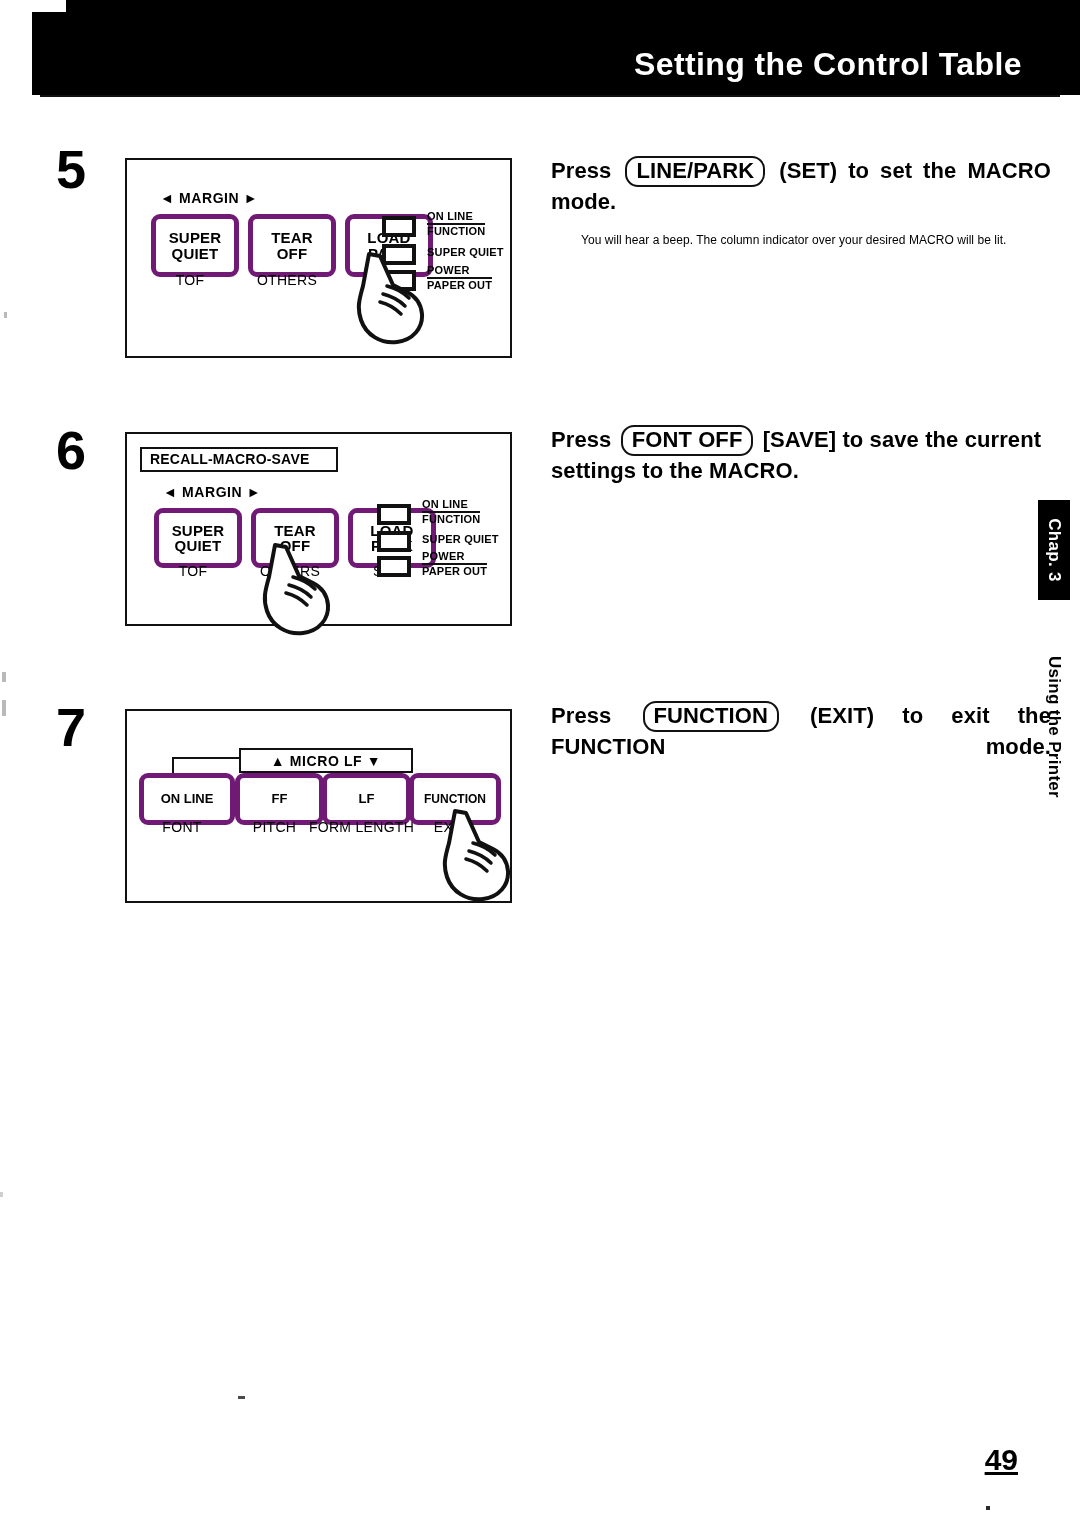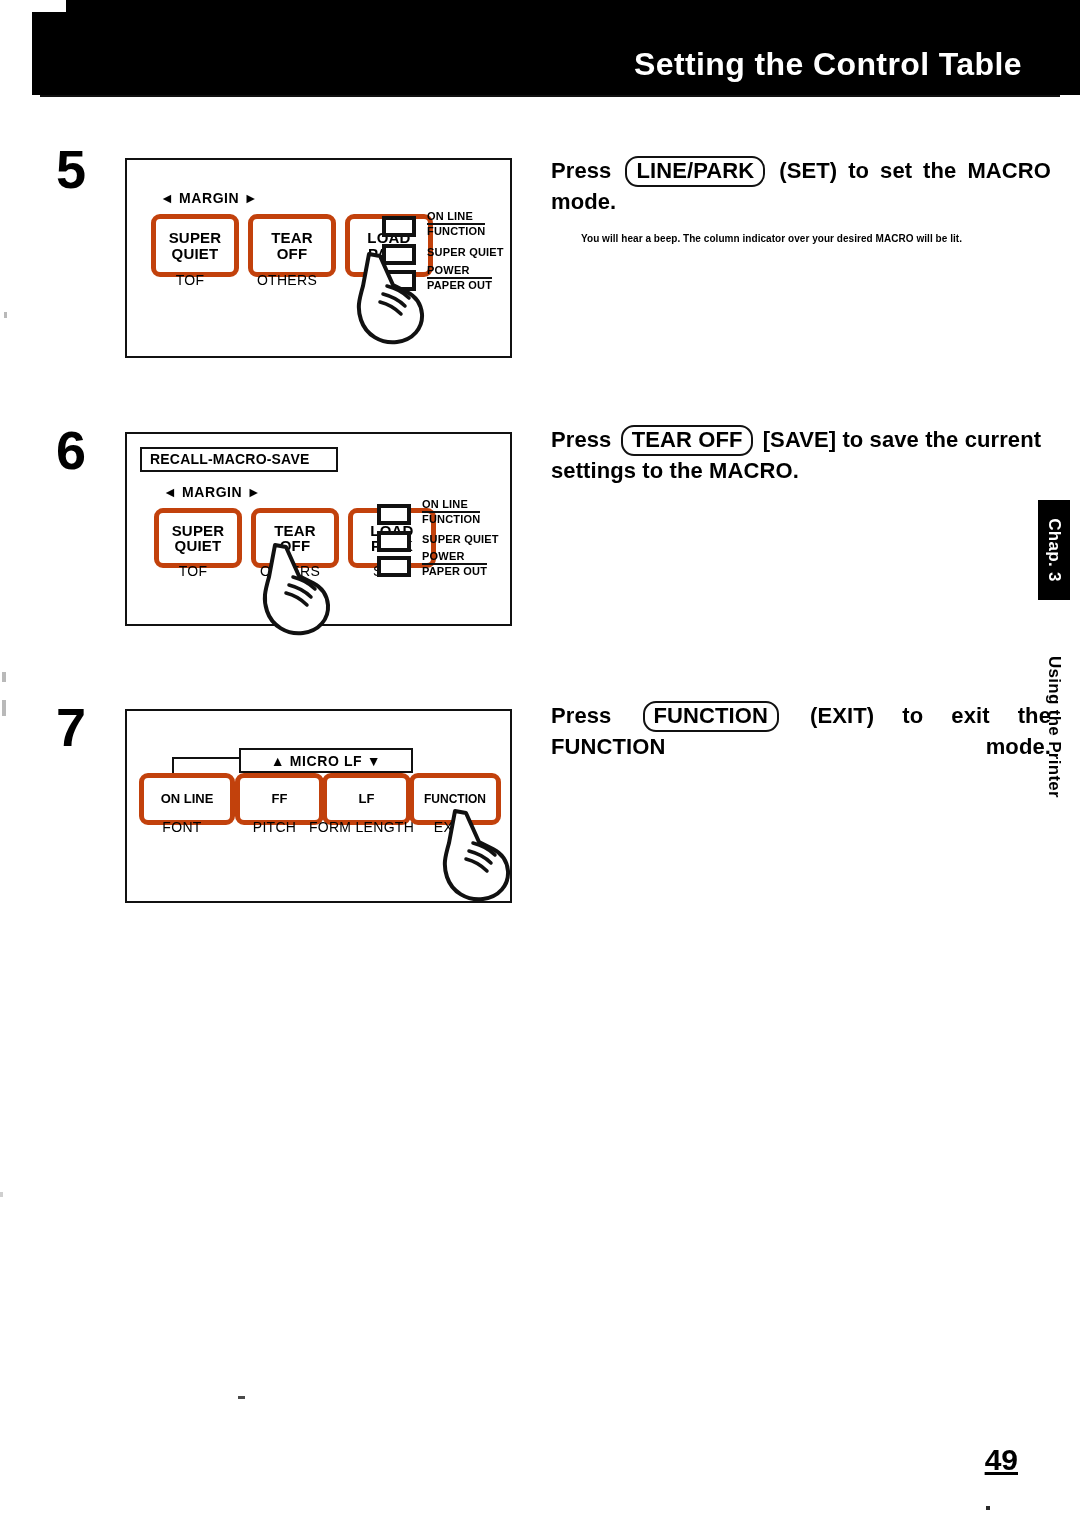--- a/index.html
+++ b/index.html
@@ -59,21 +59,21 @@
     min-width:176px;
   }
 
   .margin-label{
     position:absolute;font-size:14px;font-weight:bold;letter-spacing:.6px;
     white-space:nowrap;
   }
 
   .key{
     position:absolute;
-    border:5px solid #c2410c;border-radius:9px;background:#fff;
+    border:5px solid #701a75;border-radius:9px;background:#fff;
     display:flex;flex-direction:column;align-items:center;justify-content:center;
     font-size:15px;font-weight:bold;line-height:1.02;letter-spacing:.2px;
   }
   .key span{display:block;}
   .key.slim{font-size:13px;letter-spacing:0;}
 
   .sublabel{
     position:absolute;font-size:14px;font-weight:normal;letter-spacing:.3px;
     white-space:nowrap;text-align:center;
   }
@@ -103,21 +103,21 @@
   
   .txt{position:absolute;left:551px;width:500px;}
   .txt h3{
     margin:0;font-size:22px;font-weight:bold;line-height:1.32;letter-spacing:.1px;
   }
   .btnkey{
     display:inline-block;border:2px solid #111;border-radius:13px;
     padding:0px 9px 1px;margin:0 3px;font-weight:bold;line-height:1.18;
   }
   .body-txt{
-    margin:8px;font-size:10px;line-height:1.44;font-weight:bold;letter-spacing:.05px;
+    margin:8px;font-size:12px;line-height:1.44;font-weight:normal;letter-spacing:.05px;
   }
   .indent{margin-left:30px;margin-top:16px;}
   .justify{text-align:justify;text-align-last:justify;}
 
   
   .tab-black{
     position:absolute;left:1038px;top:500px;width:32px;height:100px;background:#000;
   }
   .tab-black .vtxt{
     position:absolute;left:50%;top:50%;
@@ -285,21 +285,21 @@
           </g>
         </svg>
 
       </div>
     </div>
 
     <div class="txt" style="top:425px;">
       <h3>
         <span style="display:block;">
           <span>Press</span>
-          <span class="btnkey">TEAR OFF</span>
+          <span class="btnkey">FONT OFF</span>
           <span>[SAVE] to save the current settings to the MACRO.</span>
         </span>
       </h3>
     </div>
   </div>
 
   <div class="step" style="top:0;">
 
     <div class="step-num" style="top:700px;">7</div>
 

